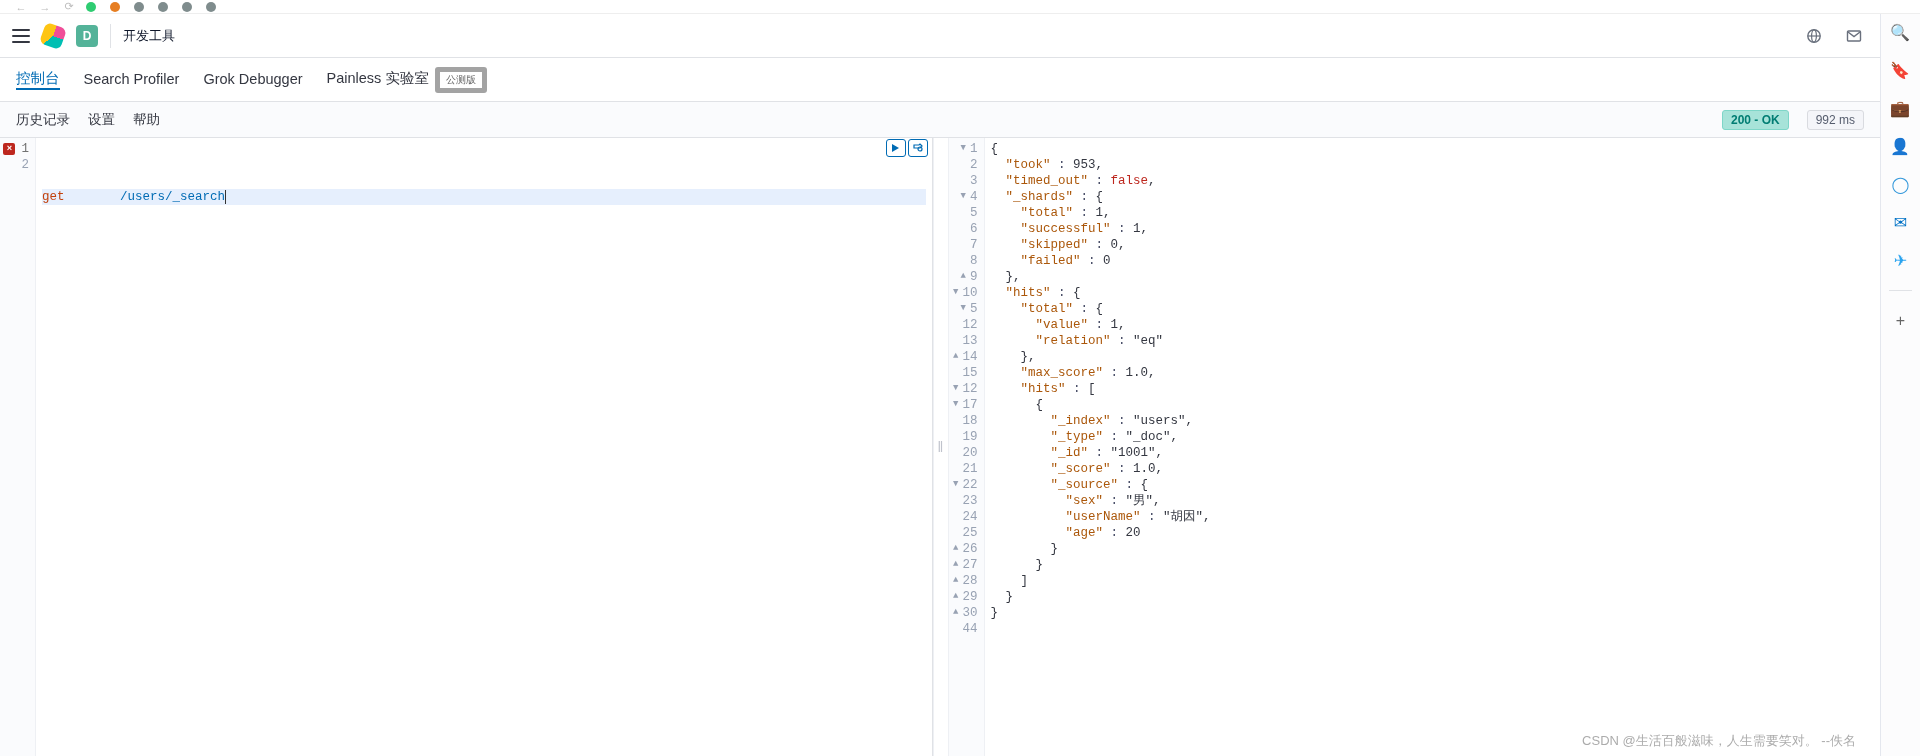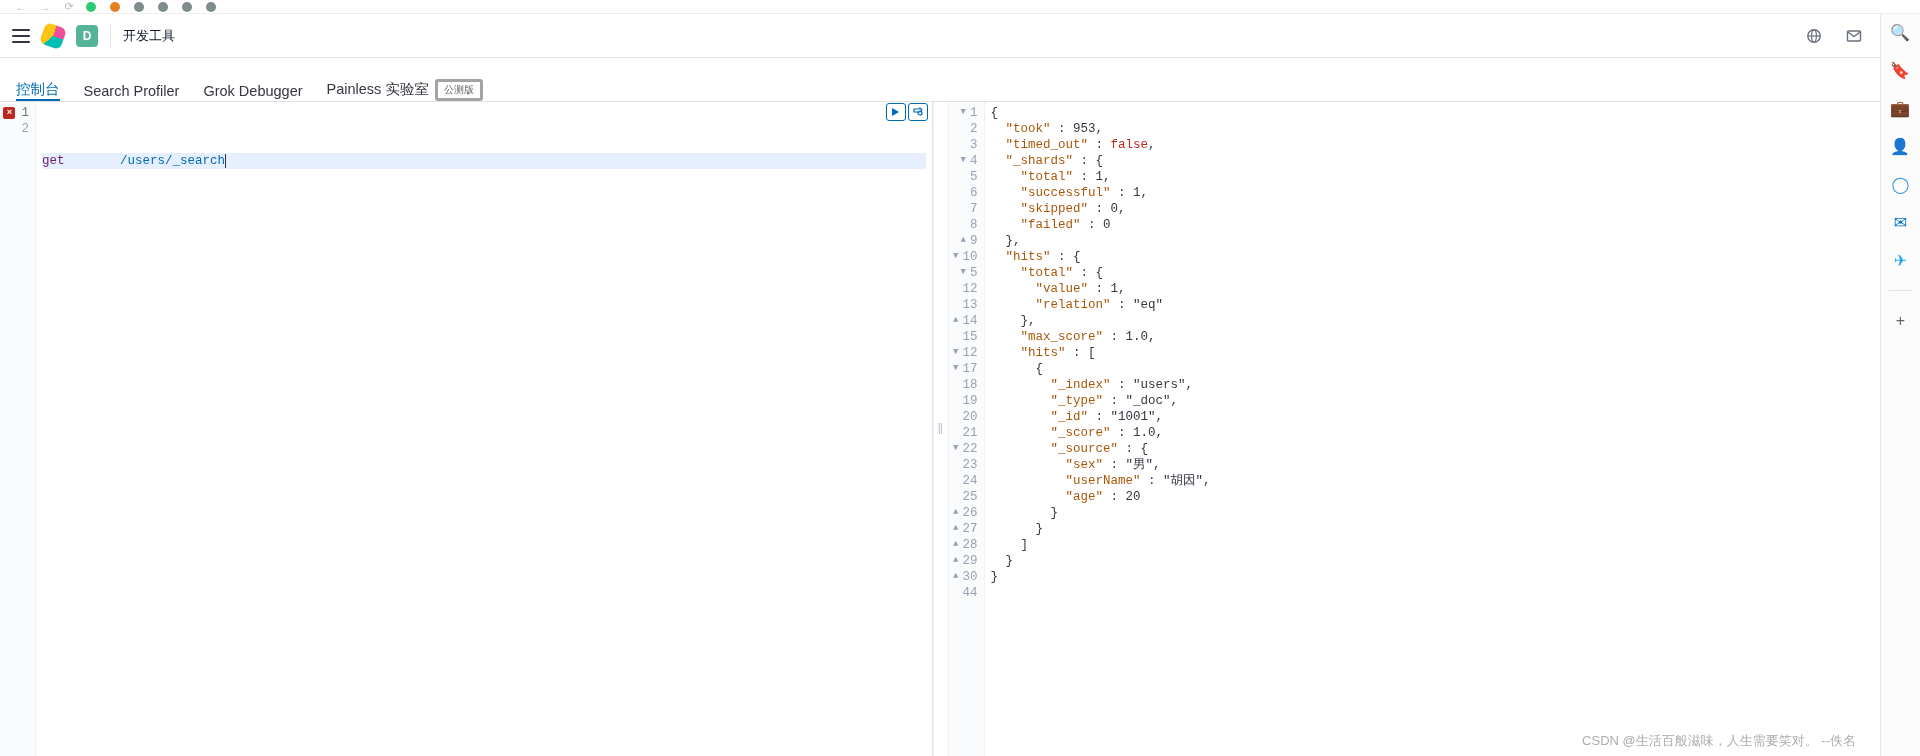--- a/index.html
+++ b/index.html
@@ -22,24 +22,24 @@
 .hamburger { width: 18px; height: 14px; display:flex; flex-direction:column; justify-content:space-between; cursor:pointer; }
 .hamburger span { height:2px; background:#343741; border-radius:1px; }
 .logo-es { width:22px; height:22px; position:relative; }
 .logo-es::before { content:""; position:absolute; inset:0; background: conic-gradient(#f04e98 0 90deg,#00bfb3 90deg 210deg,#fec514 210deg 360deg); border-radius:6px; transform:rotate(20deg); }
 .space-badge { width:22px; height:22px; border-radius:4px; background:#54b399; color:#fff; font-weight:700; font-size:12px; display:flex; align-items:center; justify-content:center; }
 .breadcrumb-title { font-size:13px; font-weight:400; color:#0f172a; }
 .header .spacer { flex:1; }
 .header .icon-btn { width:28px; height:28px; display:flex; align-items:center; justify-content:center; border-radius:4px; cursor:pointer; color:#69707d; }
 
 
-.tabs { display:flex; align-items:flex-end; gap:24px; padding:0 16px; height:44px; border-bottom:1px solid #e0e2e6; }
+.tabs { display:flex; align-items:center; gap:24px; padding:0 16px; height:44px; border-bottom:1px solid #e0e2e6; }
 .tab { font-size:14.5px; color:#343741; cursor:pointer; height:100%; display:flex; align-items:center; border-bottom:2px solid transparent; }
 .tab.active { color:#006bb4; border-bottom-color:#006bb4; font-weight:500; }
-.badge-beta { font-size:10px; padding:1px 6px; border:3px solid #a3a3a3; border-radius:3px; color:#666; margin-left:6px; }
+.badge-beta { font-size:10px; padding:1px 6px; border:5px solid #a3a3a3; border-radius:3px; color:#666; margin-left:6px; }
 .tab-group { display:flex; align-items:center; }
 
 
 .sec-toolbar { height:36px; display:flex; align-items:center; padding:0 16px; gap:18px; border-bottom:1px solid #e0e2e6; background:#fafbfd; }
 .sec-toolbar .link { font-size:13.5px; color:#343741; cursor:pointer; }
 .sec-toolbar .spacer { flex:1; }
 .status-chip { font-size:12px; font-weight:700; padding:2px 8px; border-radius:3px; color:#017d73; background:#a7e3d9; border:1px solid #7ed6c8; }
 .time-chip { font-size:12px; padding:2px 8px; border:1px solid #d9dbe0; border-radius:3px; color:#555c6d; background:#f4f5f9; }
 
 
@@ -61,21 +61,21 @@
 .input .actions .btn { width:20px; height:18px; border:1px solid #006bb4; border-radius:3px; display:flex; align-items:center; justify-content:center; background:#fff; cursor:pointer; }
 .input .actions .btn svg { fill:#006bb4; }
 
 
 .splitter { width:16px; display:flex; align-items:center; justify-content:center; cursor:col-resize; color:#c0c3cc; border-right:1px solid #eef0f4; border-left:1px solid #eef0f4; background:#fff; }
 
 
 .pane.output { }
 
 
-.kw { color:#701a75; } 
+.kw { color:#c2410c; } 
 .path { color:#006bb4;margin-left:48px; }
 .key { color:#ab570a; }
 .bool { color:#bd271e; }
 .punc { color:#474d66; }
 
 
 .icon-rail { width:40px; border-left:1px solid #e4e7ee; background:#fcfcfd; display:flex; flex-direction:column; align-items:center; padding-top:6px; gap:14px; }
 .icon-rail .ri { width:24px; height:24px; display:flex; align-items:center; justify-content:center; font-size:16px; color:#666; cursor:pointer; }
 .icon-rail .divider { width:60%; height:1px; background:#e0e2e6; margin:4px 0; }
 
@@ -139,20 +139,28 @@
           </div>
           <div class="tab-group">
             <div class="tab">Grok Debugger</div>
           </div>
           <div class="tab-group">
             <div class="tab">Painless 实验室</div>
             <span class="badge-beta">公测版</span>
           </div>
         </div>
 
+      <div class="sec-toolbar">
+        <span class="link">历史记录</span>
+        <span class="link">设置</span>
+        <span class="link">帮助</span>
+        <div class="spacer"></div>
+        <span class="status-chip">200 - OK</span>
+        <span class="time-chip">992 ms</span>
+      </div>
 
       <div class="editor-area">
         <div class="pane input">
           <div class="gutter" id="req-gutter">
               <div class="ln first">
                 <span class="err">×</span>
                 <span>1</span>
               </div>
               <div class="ln">
                 <span>2</span>

